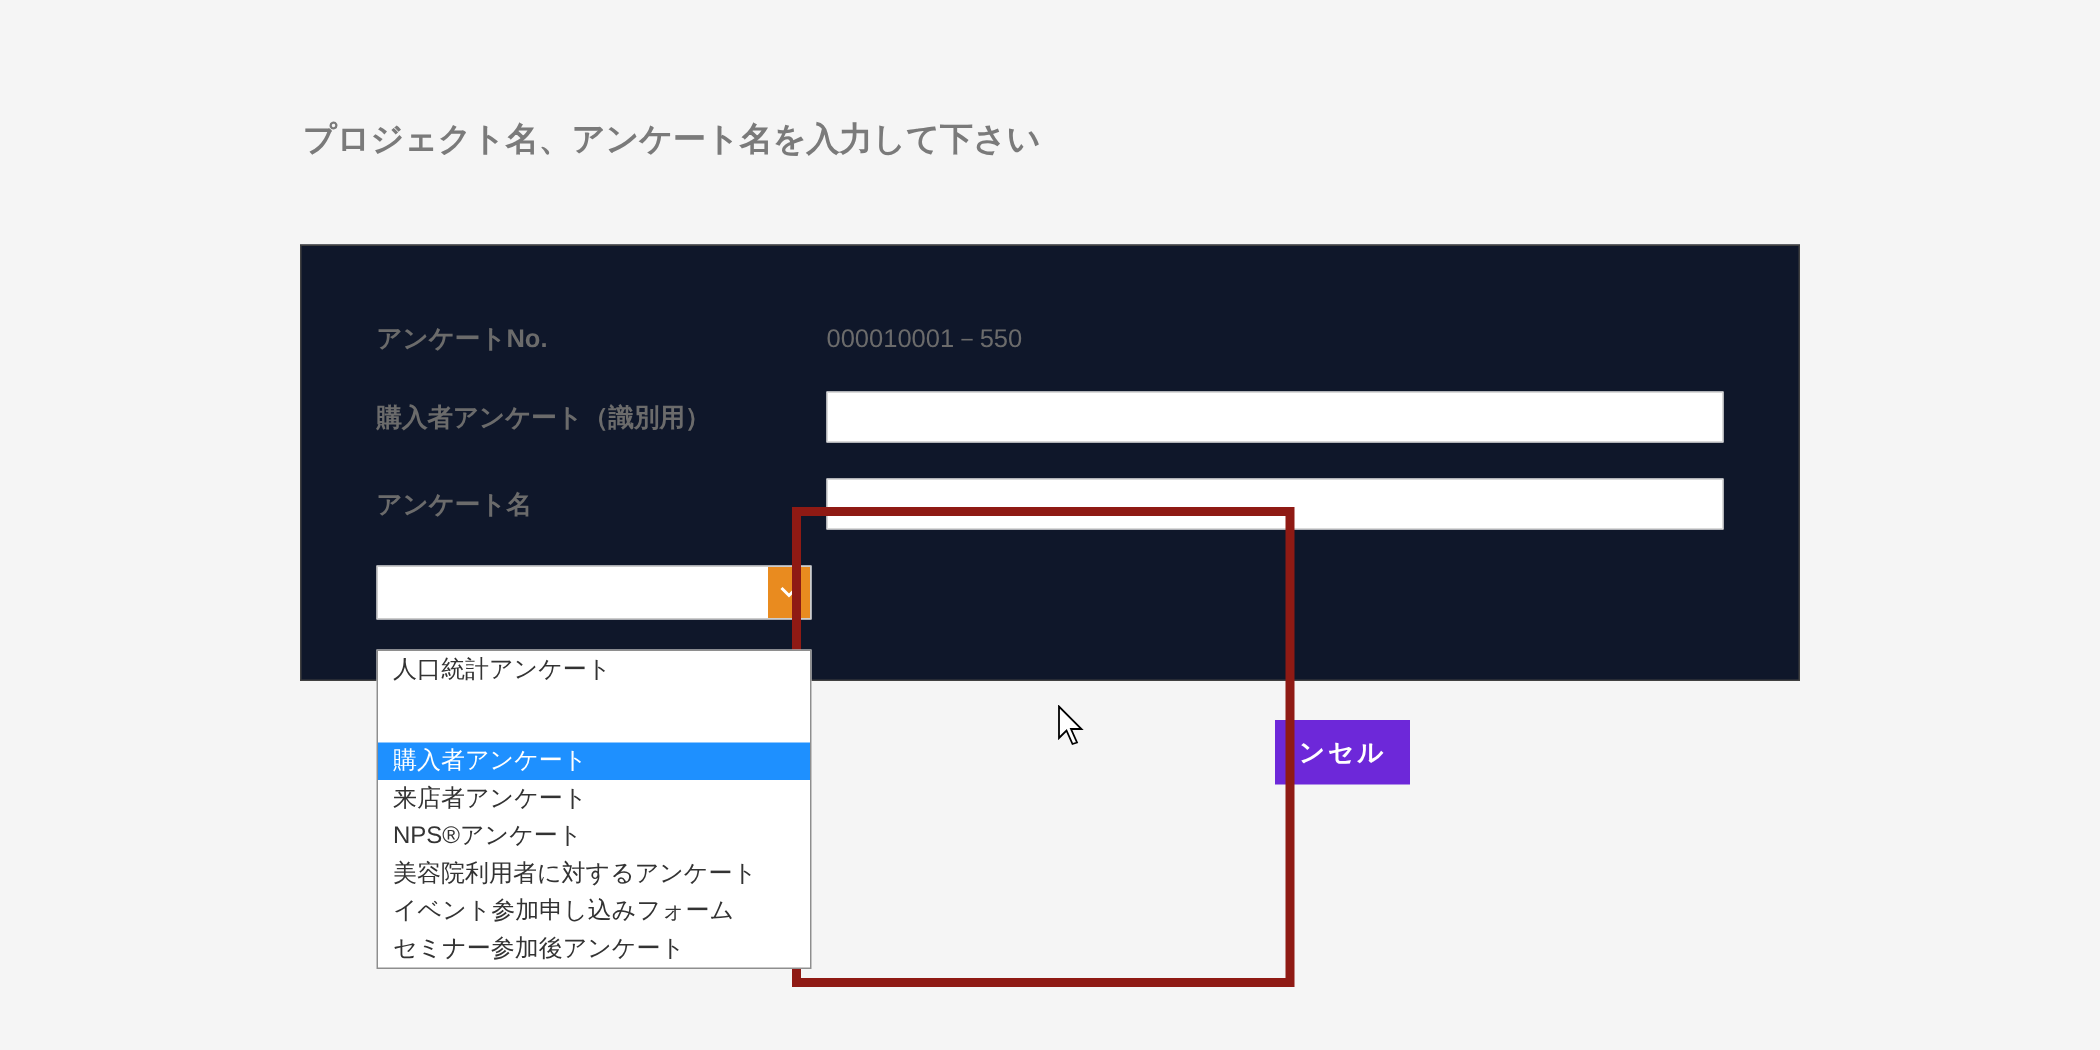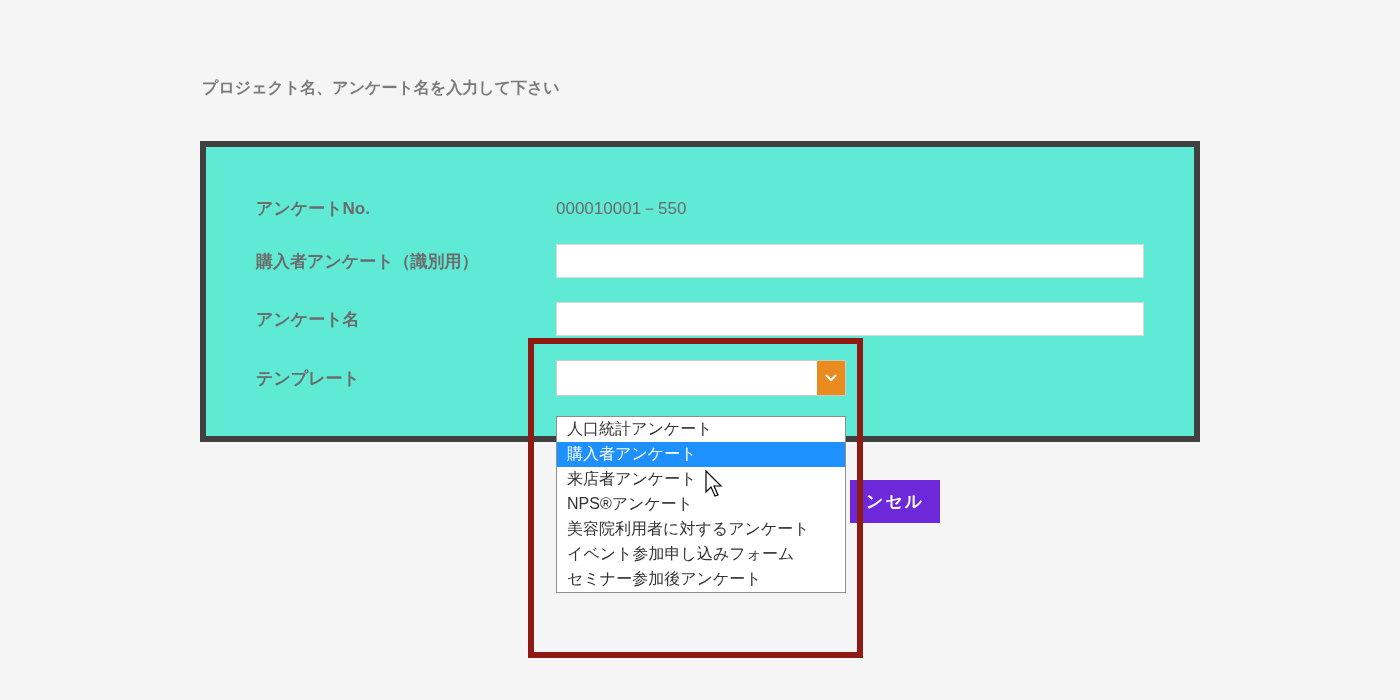--- a/index.html
+++ b/index.html
@@ -12,29 +12,29 @@
     height: 700px;
     overflow: hidden;
     position: relative;
   }
   .container {
     width: 1000px;
     margin: 0 auto;
     padding-top: 78px;
   }
   .page-title {
-    font-size: 16px;
+    font-size: 22px;
     font-weight: bold;
     color: #7a7a7a;
-    margin-bottom: 42px;
+    margin-bottom: 55px;
     margin-left: 2px;
   }
   .form-box {
-    background: #5eead4;
-    border: 6px solid #404040;
+    background: #0f172a;
+    border: 1px solid #404040;
     padding: 50px 50px 40px 50px;
     position: relative;
   }
   .form-row {
     display: flex;
     align-items: center;
     margin-bottom: 24px;
   }
   .form-label {
     width: 300px;
@@ -91,20 +91,21 @@
   .dropdown-item {
     padding: 2px 10px;
     font-size: 16px;
     color: #333;
     white-space: nowrap;
     cursor: default;
   }
   .dropdown-item.highlight {
     background: #1e90ff;
     color: #fff;
+    margin-top: 36px;
   }
   .highlight-border {
     position: absolute;
     border: 6px solid #8f1a14;
     pointer-events: none;
     z-index: 5;
   }
   .cancel-button {
     position: absolute;
     background: #6d28d9;
@@ -142,21 +143,20 @@
     </div>
 
     <div class="form-row">
       <div class="form-label">アンケート名</div>
       <div class="form-value">
         <input type="text" class="text-input" value="" style="">
       </div>
     </div>
 
     <div class="form-row" style="margin-bottom:0;">
-      <div class="form-label">テンプレート</div>
       <div class="select-wrap">
 
         <div class="select-box">
           <span></span>
           <span class="select-arrow">
             <svg width="12" height="8" viewBox="0 0 12 8">
                 <path d="M1 1 L6 6 L11 1" stroke="#fff" stroke-width="2" fill="none"></path>
               </svg>
           </span>
         </div>

